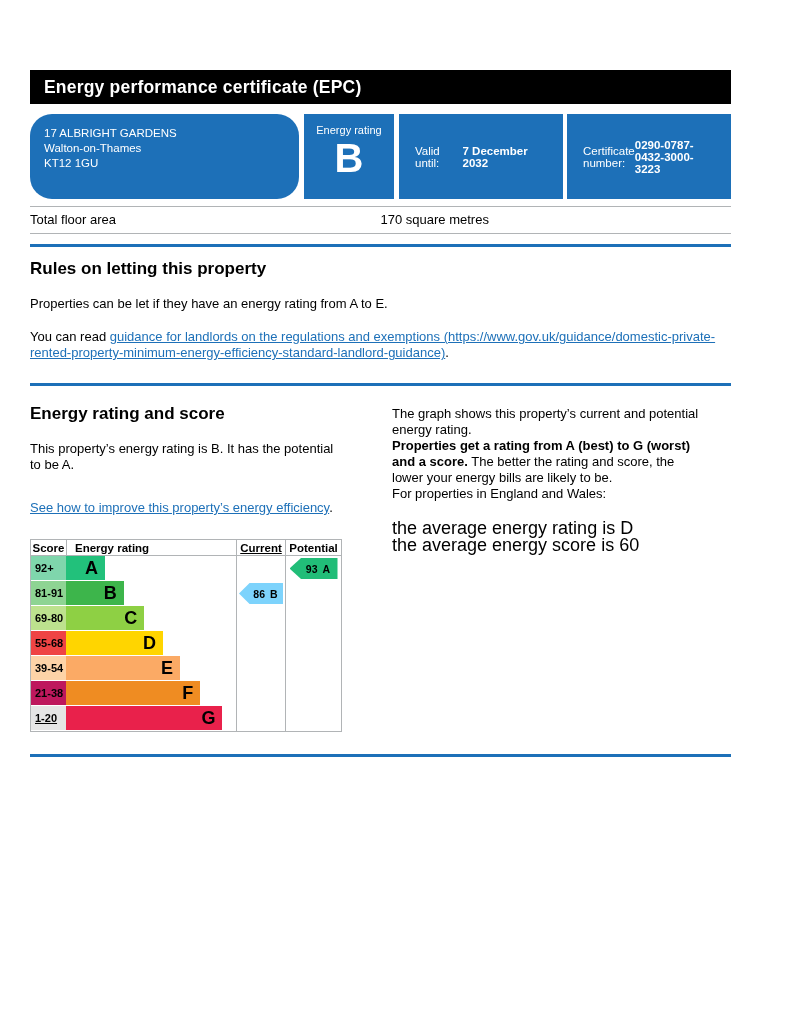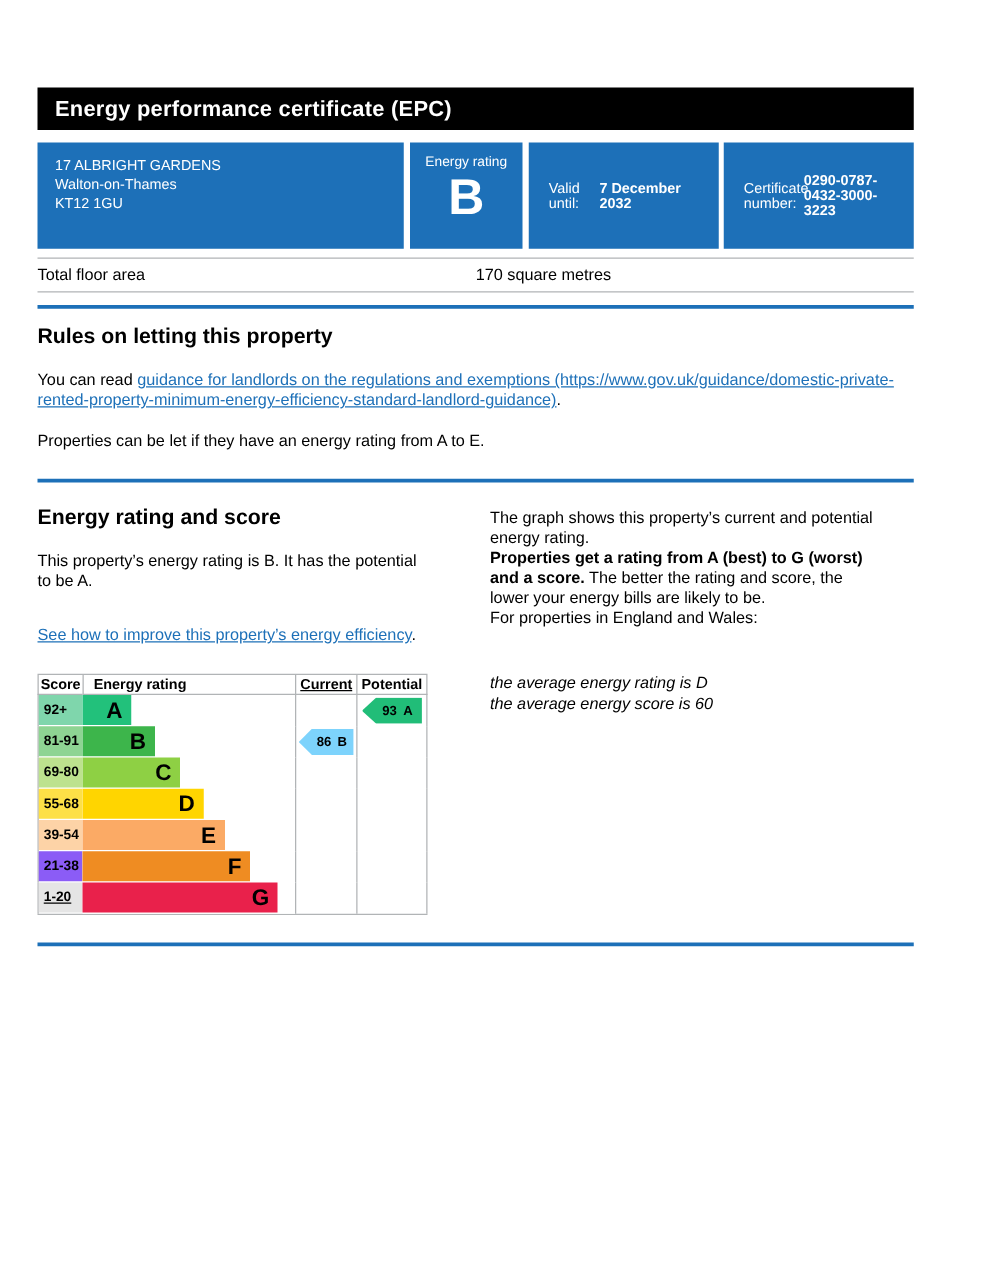--- a/index.html
+++ b/index.html
@@ -15,21 +15,21 @@
   }
   
   .title-bar{
     height:34px;background:#000;color:#fff;
     display:flex;align-items:center;
     padding-left:14px;box-sizing:border-box;
     font-size:17.5px;font-weight:bold;letter-spacing:.2px;
   }
   .banner{display:flex;gap:5px;margin-top:10px;height:85px;}
   .banner .box{background:#1d70b8;color:#fff;box-sizing:border-box;}
-  .address-box{width:293px;padding:12px 14px;font-size:11.5px;line-height:15px;}
+  .address-box{width:269px;padding:12px 14px;font-size:11.5px;line-height:15px;border-radius:22px;}
   .rating-box{width:90px;text-align:center;padding-top:10px;}
   .rating-box .lbl{font-size:11px;}
   .rating-box .big{font-size:40px;font-weight:bold;line-height:44px;}
   .meta-col{flex:1;display:flex;flex-direction:row;gap:4px;}
   .meta-row{flex:1;display:flex;align-items:center;padding:0 16px;box-sizing:border-box;}
   .meta-row .lbl{width:40%;font-size:11.5px;}
   .meta-row .val{font-size:11.5px;font-weight:bold;}
   
   .prop-table{margin-top:7px;border-top:1px solid #b1b4b6;font-size:13px;}
   .prop-row{display:flex;padding:5px 0;border-bottom:1px solid #b1b4b6;line-height:16px;}
@@ -45,21 +45,21 @@
   a.doc-link{color:#1d70b8;text-decoration:underline;cursor:pointer;}
   
   .cols{display:flex;margin-top:18px;}
   .col-left{width:312px;}
   .col-gutter{width:50px;}
   .col-right{width:307px;padding-top:2px;box-sizing:border-box;}
   .col-left h2{margin-top:0;}
   .col-right p.body{margin:0 0 0 0;}
   .col-right .p2{margin-top:24px;}
   .col-right .p3{margin-top:28px;}
-  .col-right .list{margin-top:35px;font-size:13px;line-height:17px;font-style:italic;}
+  .col-right .list{margin-top:18px;font-size:18px;line-height:17px;}
   .improve{margin-top:27px;font-size:13px;line-height:16px;}
   .left-para{margin-top:20px;}
   
   .epc-chart{
     margin-top:23px;
     display:grid;
     grid-template-columns:36px 170px 49px 57px;
     width:312px;
     border-top:1px solid #b1b4b6;
     border-bottom:1px solid #b1b4b6;
@@ -122,24 +122,24 @@
   <div class="prop-table">
     <div class="prop-row">
       <span class="lbl">Total floor area</span>
       <span class="val">170 square metres</span>
     </div>
   </div>
 
   <hr class="blue-rule rule-1">
 
   <h2>Rules on letting this property</h2>
+  <p class="body">Properties can be let if they have an energy rating from A to E.</p>
   <p class="body">
     <span>You can read </span><a class="doc-link">guidance for landlords on the regulations and exemptions (https://www.gov.uk/guidance/domestic-private-rented-property-minimum-energy-efficiency-standard-landlord-guidance)</a><span>.</span>
   </p>
-  <p class="body">Properties can be let if they have an energy rating from A to E.</p>
 
   <hr class="blue-rule rule-2">
 
   <div class="cols">
     <div class="col-left">
       <h2>Energy rating and score</h2>
       <p class="body left-para">This property’s energy rating is B. It has the potential to be A.</p>
       <p class="improve">
         <a class="doc-link">See how to improve this property’s energy efficiency</a><span>.</span>
       </p>
@@ -176,37 +176,37 @@
           <div class="cell pot-cell"></div>
           <div class="cell score-cell">
             <div class="score-fill" style="background: rgb(189, 226, 142);">69-80</div>
           </div>
           <div class="cell bar-cell">
             <div class="band-bar" style="background: rgb(142, 208, 68); width: 46%;">C</div>
           </div>
           <div class="cell cur-cell"></div>
           <div class="cell pot-cell"></div>
           <div class="cell score-cell">
-            <div class="score-fill" style="background: #fde047;">55-68</div>
+            <div class="score-fill" style="background: #ef4444;">55-68</div>
           </div>
           <div class="cell bar-cell">
             <div class="band-bar" style="background: rgb(255, 213, 0); width: 57%;">D</div>
           </div>
           <div class="cell cur-cell"></div>
           <div class="cell pot-cell"></div>
           <div class="cell score-cell">
             <div class="score-fill" style="background: rgb(253, 211, 167);">39-54</div>
           </div>
           <div class="cell bar-cell">
             <div class="band-bar" style="background: rgb(251, 170, 101); width: 67%;">E</div>
           </div>
           <div class="cell cur-cell"></div>
           <div class="cell pot-cell"></div>
           <div class="cell score-cell">
-            <div class="score-fill" style="background: #8b5cf6;">21-38</div>
+            <div class="score-fill" style="background: #be185d;">21-38</div>
           </div>
           <div class="cell bar-cell">
             <div class="band-bar" style="background: rgb(239, 140, 34); width: 79%;">F</div>
           </div>
           <div class="cell cur-cell"></div>
           <div class="cell pot-cell"></div>
           <div class="cell score-cell">
             <div class="score-fill" style="background: #e5e5e5; text-decoration: underline;">1-20</div>
           </div>
           <div class="cell bar-cell">

